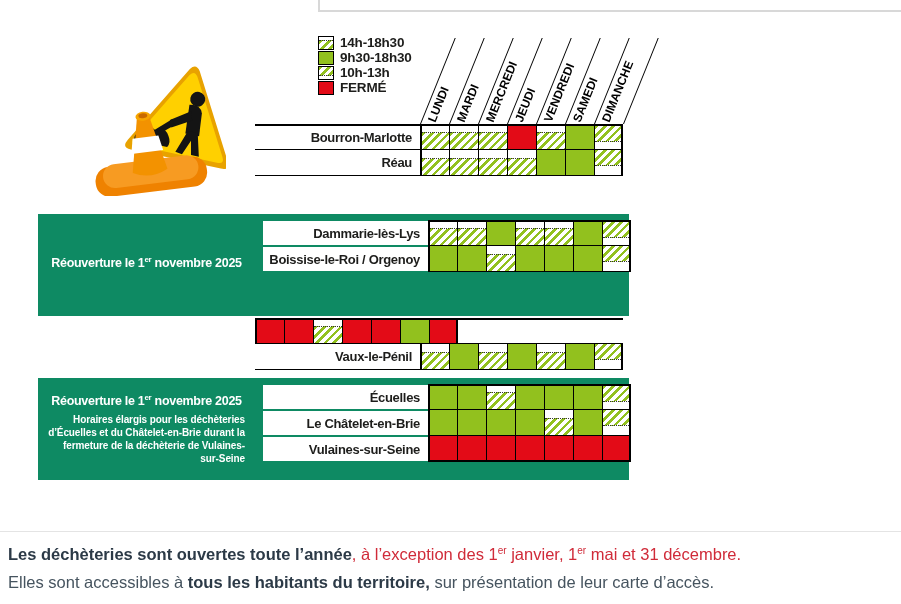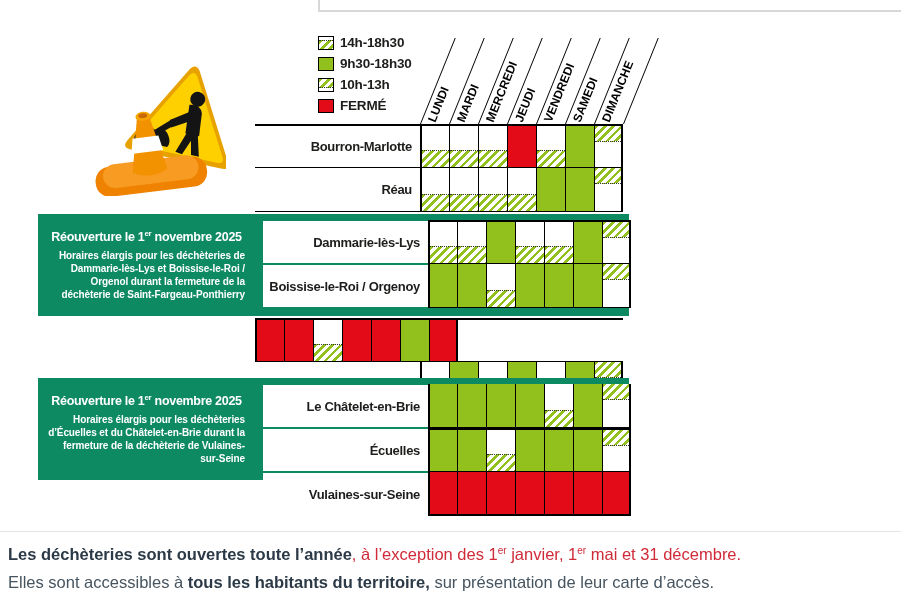--- a/index.html
+++ b/index.html
@@ -4,21 +4,21 @@
 <style>
   html,body{margin:0;padding:0;background:#fff;}
   .stage{position:relative;width:901px;height:604px;background:#fff;overflow:hidden;
          font-family:"Liberation Sans",sans-serif;}
 
   
   .top-frame{position:absolute;left:318px;top:-2px;width:585px;height:12px;
     border-left:2px solid var(--frame-gray);border-bottom:2px solid var(--frame-gray);}
 
   
-  .legend{position:absolute;left:318px;top:35px;display:flex;flex-direction:column;gap:6px;}
+  .legend{position:absolute;left:318px;top:35px;display:flex;flex-direction:column;gap:0;}
   .legend-item{display:flex;align-items:center;gap:6px;height:15px;}
   .sw{width:16px;height:14px;border:1px solid #000;position:relative;background:#fff;flex:0 0 auto;box-sizing:border-box;}
   .sw.full{background:var(--green);} .sw.closed{background:var(--red);}
   .legend-label{font-weight:bold;font-size:13.5px;color:var(--label-text);letter-spacing:-0.2px;white-space:nowrap;}
 
   
   .hatch{position:absolute;left:0;right:0;
     background:repeating-linear-gradient(135deg,var(--green) 0 2.5px,#fff 2.5px 6px);}
   .hatch.pm{bottom:0;height:16px;border-top:1px dotted #333;}
   .hatch.am{top:0;height:15px;border-bottom:1px dotted #333;}
@@ -28,21 +28,21 @@
   .header-lines{position:absolute;left:420px;top:38px;width:203px;height:86px;display:flex;
     transform:skewX(-22deg);transform-origin:0 100%;border-right:1.5px solid #000;box-sizing:content-box;}
   .hcol{width:29px;box-sizing:border-box;border-left:1.5px solid #000;}
   .day-labels{position:absolute;left:420px;top:36px;width:250px;height:88px;}
   .day-label{position:absolute;bottom:0;height:13px;line-height:13px;font-size:12px;font-weight:bold;
     color:#000;white-space:nowrap;transform-origin:0 100%;transform:rotate(-68deg);}
 
   
   .table{position:absolute;left:38px;top:124px;width:600px;height:365px;}
   .sec{position:absolute;left:0;width:591px;}
-  .trow{display:flex;height:44px;margin-left:217px;width:368px;box-sizing:border-box;}
+  .trow{display:flex;height:26px;margin-left:217px;width:368px;box-sizing:border-box;}
   .sec .trow{border-bottom:1.5px solid #000;}
   .sec .trow.row-first{border-top:2px solid #000;}
   .rlabel{width:165px;box-sizing:border-box;padding-right:8px;display:flex;align-items:center;
     justify-content:flex-end;font-weight:bold;font-size:13px;letter-spacing:-0.3px;
     color:var(--label-text);white-space:nowrap;}
   .rgrid{display:flex;width:203px;}
   .cell{width:29px;height:100%;box-sizing:border-box;border-left:1px solid #000;position:relative;background:#fff;}
   .cell:first-child{border-left-width:2px;}
   .cell:last-child{border-right:2px solid #000;}
   .cell.full{background:var(--green);} .cell.closed{background:var(--red);}
@@ -187,21 +187,20 @@
             <div class="cell am">
               <div class="hatch am"></div>
             </div>
           </div>
         </div>
       </div>
 
     <div class="box" style="top:90px">
       <div class="panel">
         <div class="panel-title"><span>Réouverture le 1</span><sup>er</sup><span> novembre 2025</span></div>
-        <div class="panel-body">Horaires élargis pour les déchèteries de Dammarie-lès-Lys et Boissise-le-Roi / Orgenol durant la fermeture de la déchèterie de Saint-Fargeau-Ponthierry</div>
       </div>
     <div class="trow row-first">
           <div class="rlabel">Dammarie-lès-Lys</div>
           <div class="rgrid">
             <div class="cell pm">
               <div class="hatch pm"></div>
             </div>
             <div class="cell pm">
               <div class="hatch pm"></div>
             </div>
@@ -270,46 +269,46 @@
             </div>
           </div>
         </div>
       </div>
 
     <div class="box" style="top:254px">
       <div class="panel">
         <div class="panel-title"><span>Réouverture le 1</span><sup>er</sup><span> novembre 2025</span></div>
         <div class="panel-body">Horaires élargis pour les déchèteries d’Écuelles et du Châtelet-en-Brie durant la fermeture de la déchèterie de Vulaines-sur-Seine</div>
       </div>
-    <div class="trow">
+    <div class="trow row-first">
+          <div class="rlabel">Écuelles</div>
+          <div class="rgrid">
+            <div class="cell full"></div>
+            <div class="cell full"></div>
+            <div class="cell pm">
+              <div class="hatch pm"></div>
+            </div>
+            <div class="cell full"></div>
+            <div class="cell full"></div>
+            <div class="cell full"></div>
+            <div class="cell am">
+              <div class="hatch am"></div>
+            </div>
+          </div>
+        </div>
+        <div class="trow">
           <div class="rlabel">Le Châtelet-en-Brie</div>
           <div class="rgrid">
             <div class="cell full"></div>
             <div class="cell full"></div>
             <div class="cell full"></div>
             <div class="cell full"></div>
             <div class="cell pm">
               <div class="hatch pm"></div>
             </div>
-            <div class="cell full"></div>
-            <div class="cell am">
-              <div class="hatch am"></div>
-            </div>
-          </div>
-        </div>
-        <div class="trow row-first">
-          <div class="rlabel">Écuelles</div>
-          <div class="rgrid">
-            <div class="cell full"></div>
-            <div class="cell full"></div>
-            <div class="cell pm">
-              <div class="hatch pm"></div>
-            </div>
-            <div class="cell full"></div>
-            <div class="cell full"></div>
             <div class="cell full"></div>
             <div class="cell am">
               <div class="hatch am"></div>
             </div>
           </div>
         </div>
         <div class="trow row-last">
           <div class="rlabel">Vulaines-sur-Seine</div>
           <div class="rgrid">
             <div class="cell closed"></div>

